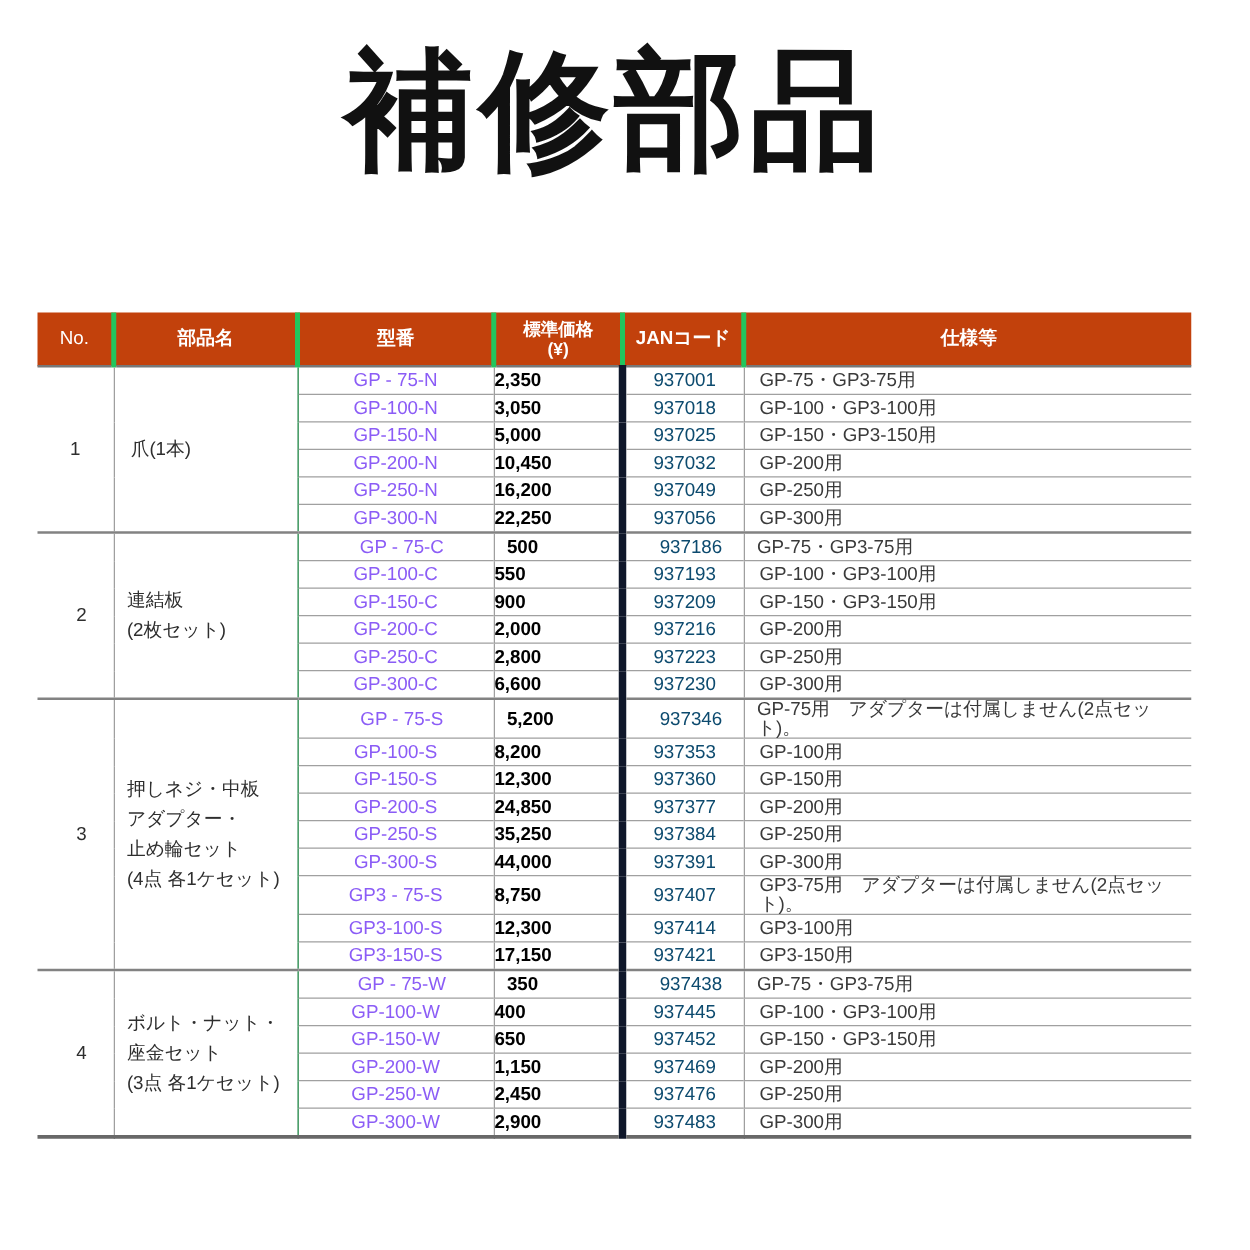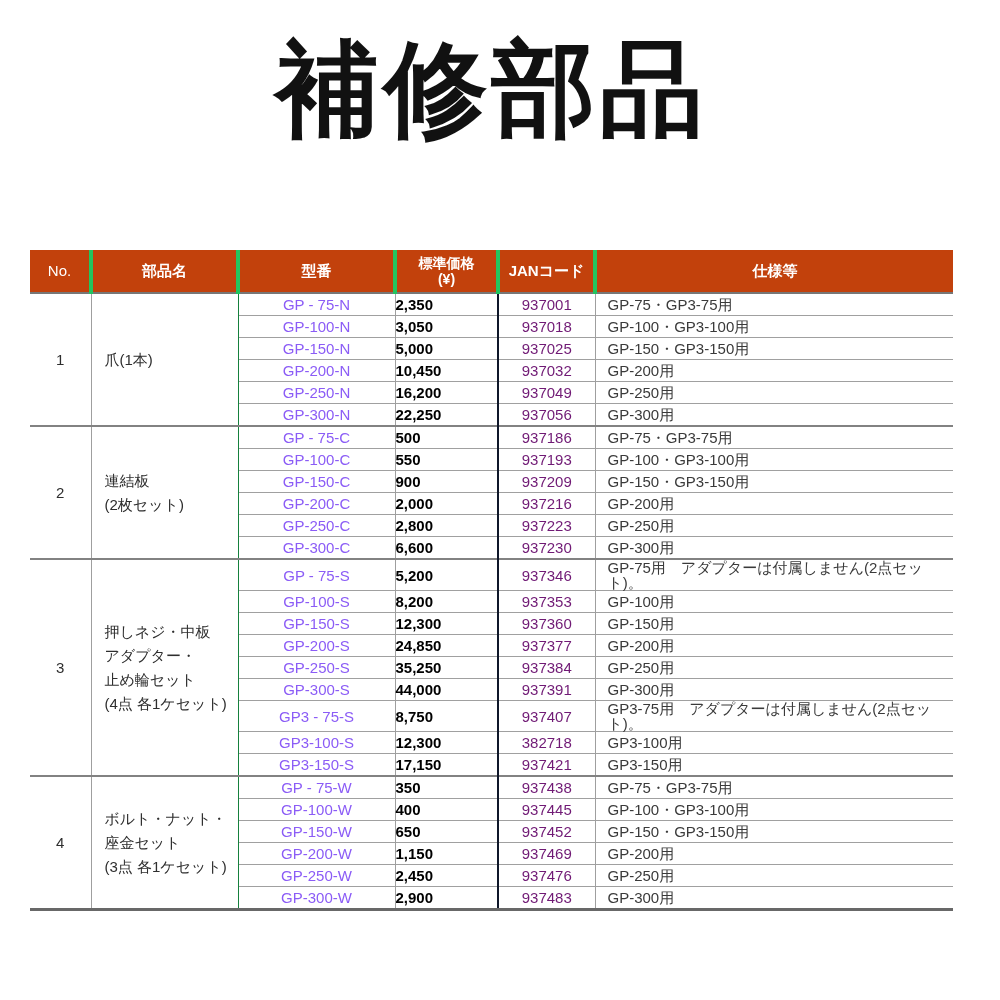--- a/index.html
+++ b/index.html
@@ -73,33 +73,33 @@
     text-align: center;
     color: #8b5cf6;
   }
   td.col-price {
     border-left: 1px solid #9f9f9f;
     padding-right: 26px;
     font-weight: 700;
     color: #000000;
   }
   td.col-jan {
-    border-left: 2px solid #0f172a;
-    text-align: center;
-    color: #701a75;
+    border-left: 6px solid #0f172a;
+    text-align: center;
+    color: #0c4a6e;
   }
   td.col-spec {
     border-left: 1px solid #9f9f9f;
     text-align: left;
     padding-left: 12px;
     color: #3a3a3a;
   }
 
   tr.row-sep td { border-top: 1px solid #a0a0a0; }
-  tr.group-start td { border-top: 2px solid #828282; }
+  tr.group-start td { border-top: 2px solid #828282; padding-left: 10px; }
 </style>
 </head>
 <body>
 
 <div class="page">
   <div class="title">補修部品</div>
 
   <div class="table-wrap">
     <table class="parts">
       <colgroup>
@@ -248,21 +248,21 @@
           </tr>
           <tr class="row-sep">
             <td class="col-model">GP3 - 75-S</td>
             <td class="col-price">8,750</td>
             <td class="col-jan">937407</td>
             <td class="col-spec">GP3-75用　アダプターは付属しません(2点セット)。</td>
           </tr>
           <tr class="row-sep">
             <td class="col-model">GP3-100-S</td>
             <td class="col-price">12,300</td>
-            <td class="col-jan">382718</td>
+            <td class="col-jan">937414</td>
             <td class="col-spec">GP3-100用</td>
           </tr>
           <tr class="row-sep">
             <td class="col-model">GP3-150-S</td>
             <td class="col-price">17,150</td>
             <td class="col-jan">937421</td>
             <td class="col-spec">GP3-150用</td>
           </tr>
           <tr class="group-start">
             <td class="col-no" rowspan="6">4</td>

